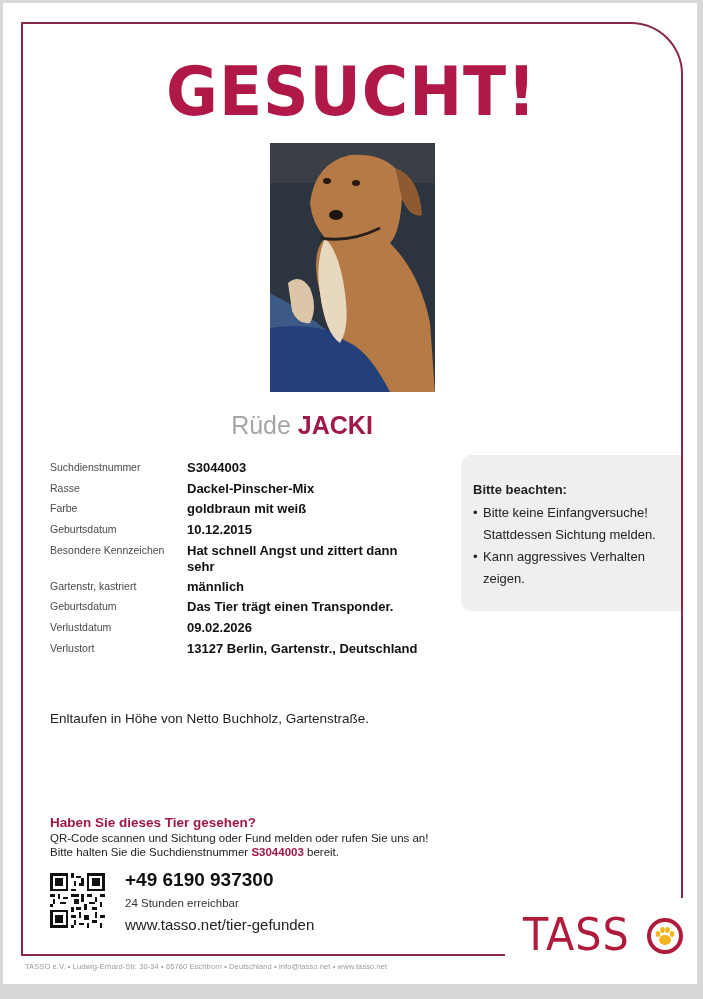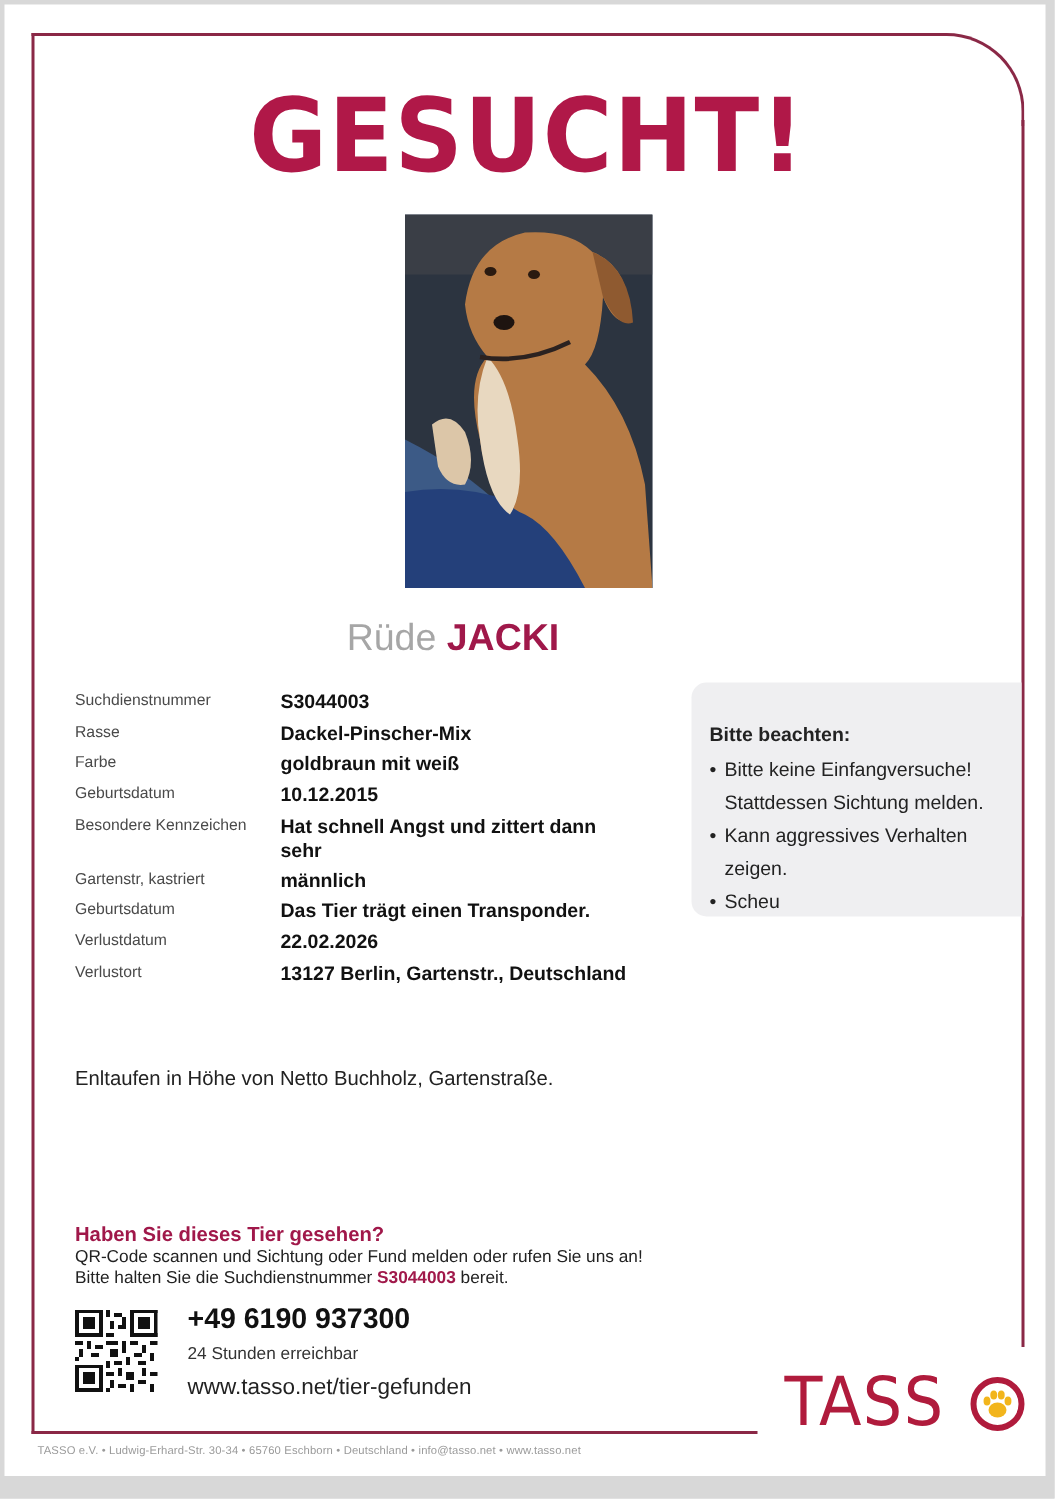--- a/index.html
+++ b/index.html
@@ -117,36 +117,35 @@
   <div class="row">
     <div class="lbl">Gartenstr, kastriert</div>
     <div class="val">männlich</div>
   </div>
   <div class="row">
     <div class="lbl">Geburtsdatum</div>
     <div class="val">Das Tier trägt einen Transponder.</div>
   </div>
   <div class="row">
     <div class="lbl">Verlustdatum</div>
-    <div class="val">22.02.2026</div>
+    <div class="val">09.02.2026</div>
   </div>
   <div class="row">
     <div class="lbl">Verlustort</div>
     <div class="val">13127 Berlin, Gartenstr., Deutschland</div>
   </div>
 </div>
 
 <div class="note">Enltaufen in Höhe von Netto Buchholz, Gartenstraße.</div>
 
 <div class="hint-box">
   <div class="ht">Bitte beachten:</div>
   <ul>
     <li>Bitte keine Einfangversuche! Stattdessen Sichtung melden.</li>
     <li>Kann aggressives Verhalten zeigen.</li>
-    <li>Scheu</li>
   </ul>
 </div>
 
 <div class="cta">
   <div class="q">Haben Sie dieses Tier gesehen?</div>
   <div class="l">QR-Code scannen und Sichtung oder Fund melden oder rufen Sie uns an!</div>
   <div class="l"><span>Bitte halten Sie die Suchdienstnummer </span><b>S3044003</b><span> bereit.</span></div>
 </div>
 
 <div class="qr">

